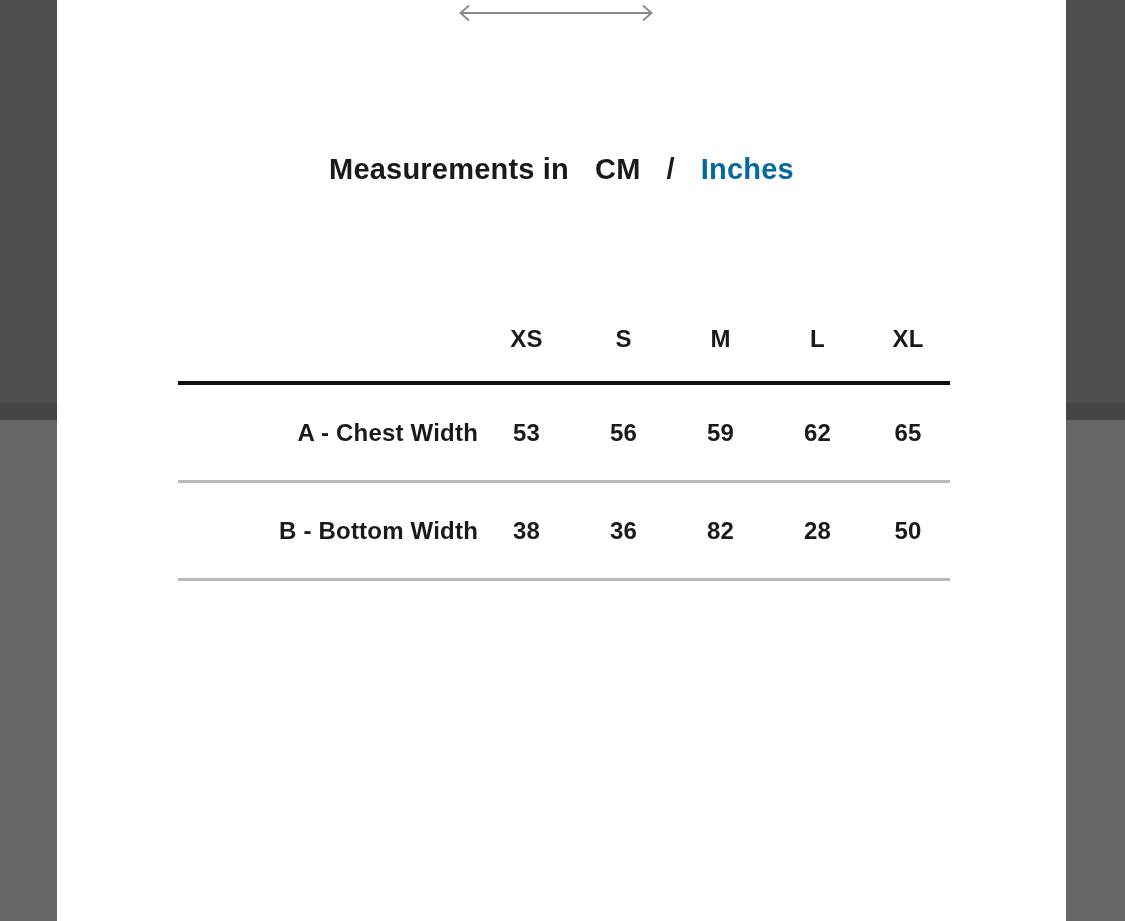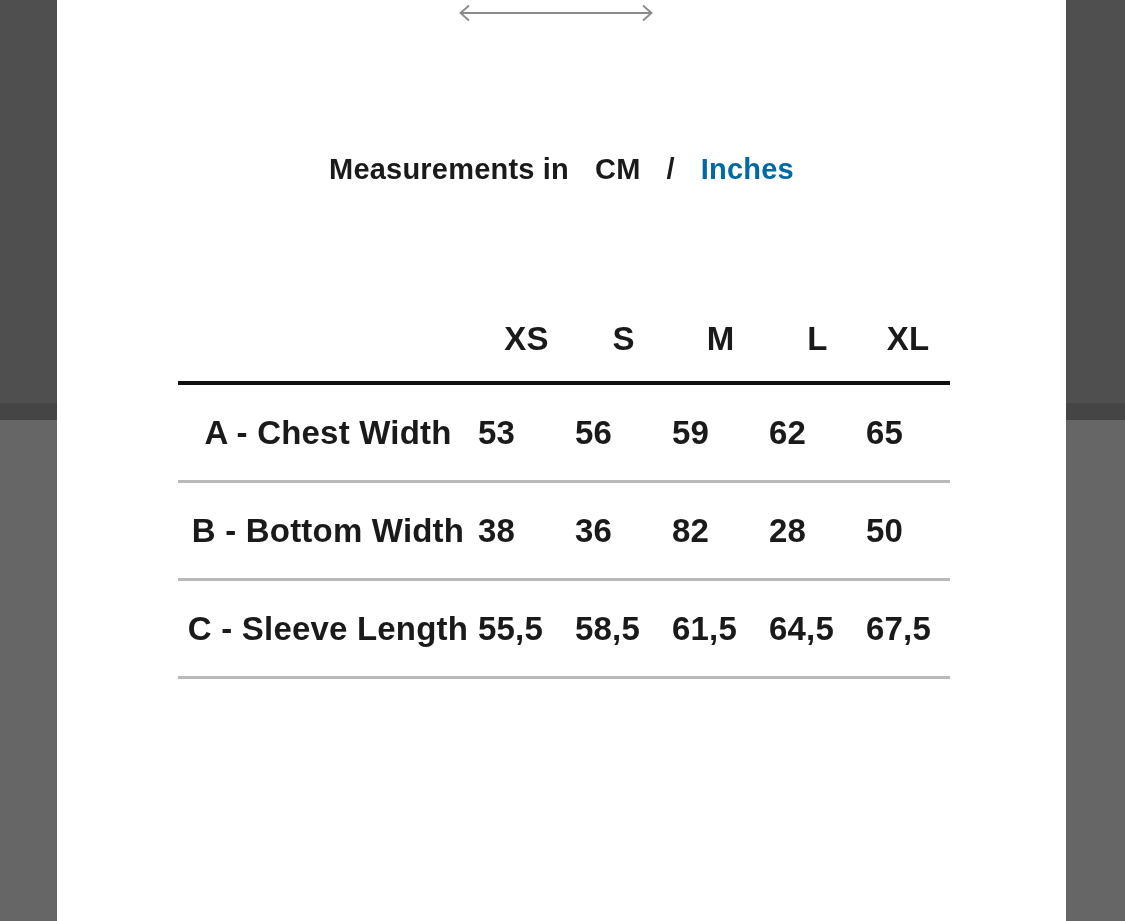--- a/index.html
+++ b/index.html
@@ -67,38 +67,38 @@
     position: absolute;
     left: 121px;
     top: 297px;
     width: 772px;
     border-collapse: collapse;
     table-layout: fixed;
     color: #1a1a1a;
   }
   table.size-table th, table.size-table td {
     padding: 0;
-    font-size: 33px;
+    font-size: 24px;
     font-weight: 700;
     letter-spacing: 0.2px;
   }
   table.size-table thead th {
     height: 84px;
     text-align: center;
     vertical-align: middle;
     border-bottom: 4px solid #111111;
   }
   table.size-table thead th.label-col { text-align: left; }
   table.size-table tbody td {
     height: 95px;
-    text-align: left;
+    text-align: center;
     vertical-align: middle;
     border-bottom: 3px solid #b9b9b9;
   }
-  table.size-table tbody td.row-label { text-align: center; margin-left: 48px; }
+  table.size-table tbody td.row-label { text-align: right; margin-left: 48px; }
 </style>
 </head>
 <body>
 
 <div class="stage">
 
   <div class="side-strip left"></div>
   <div class="side-strip right"></div>
 
   <div class="panel">
@@ -145,25 +145,17 @@
           <td>65</td>
         </tr>
         <tr>
           <td class="row-label">B - Bottom Width</td>
           <td>38</td>
           <td>36</td>
           <td>82</td>
           <td>28</td>
           <td>50</td>
         </tr>
-        <tr>
-          <td class="row-label">C - Sleeve Length</td>
-          <td>55,5</td>
-          <td>58,5</td>
-          <td>61,5</td>
-          <td>64,5</td>
-          <td>67,5</td>
-        </tr>
       </tbody>
     </table>
 
   </div>
 </div>
 
 </body></html>

